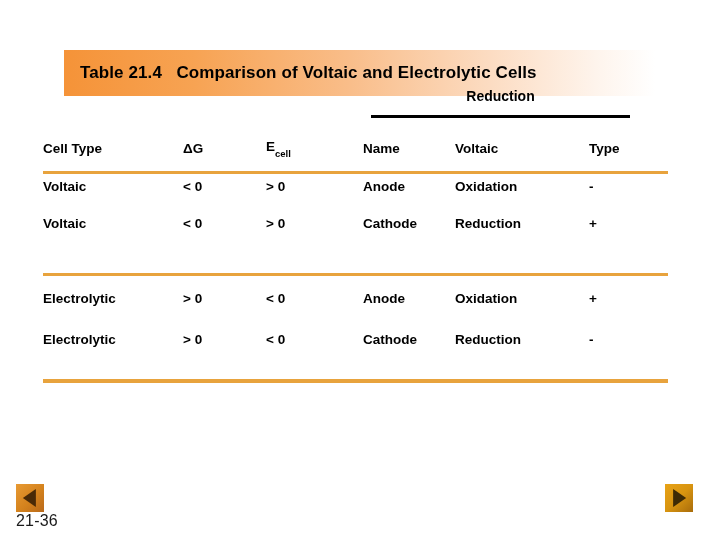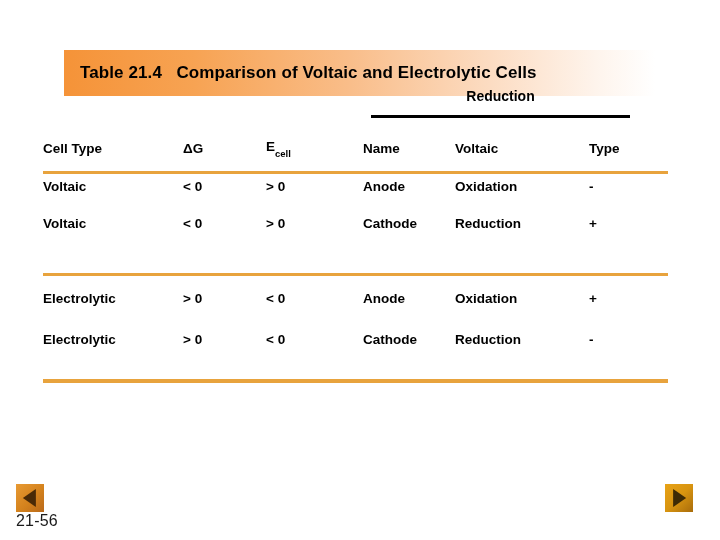--- a/index.html
+++ b/index.html
@@ -249,13 +249,13 @@
 <div class="rule-orange" id="rule-mid"></div>
 <div class="rule-orange" id="rule-bottom"></div>
 
 <div class="nav-btn" id="prev-button">
   <span class="tri tri-left"></span>
 </div>
 <div class="nav-btn" id="next-button">
   <span class="tri tri-right"></span>
 </div>
 
-<div id="page-label">21-56</div>
+<div id="page-label">21-36</div>
 
 </body></html>

